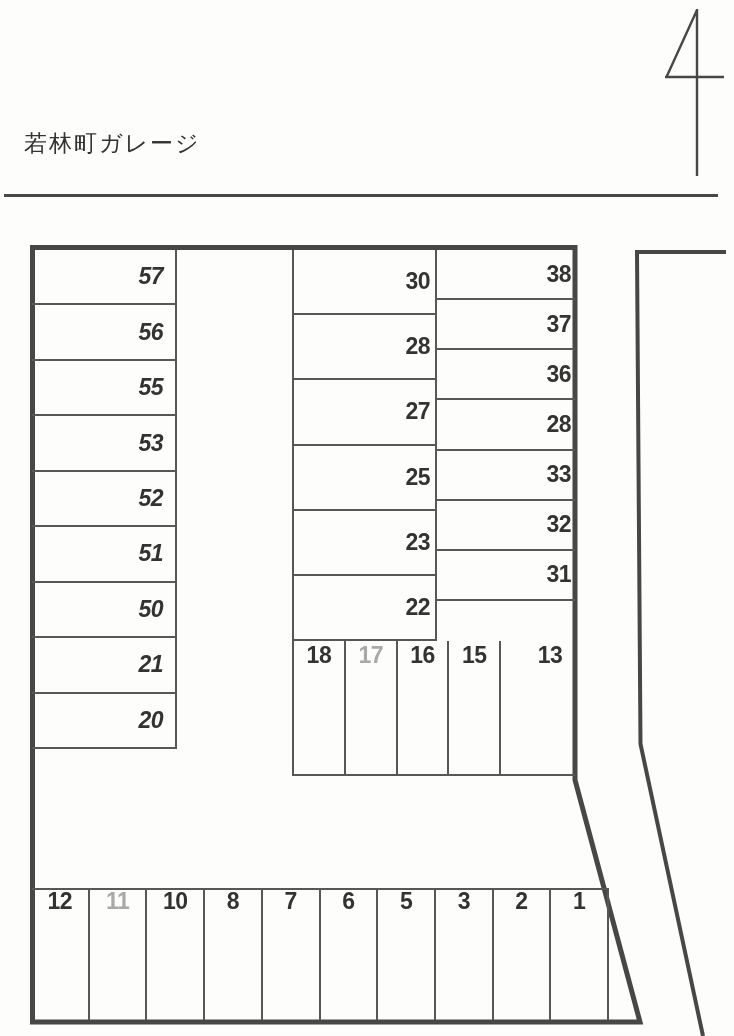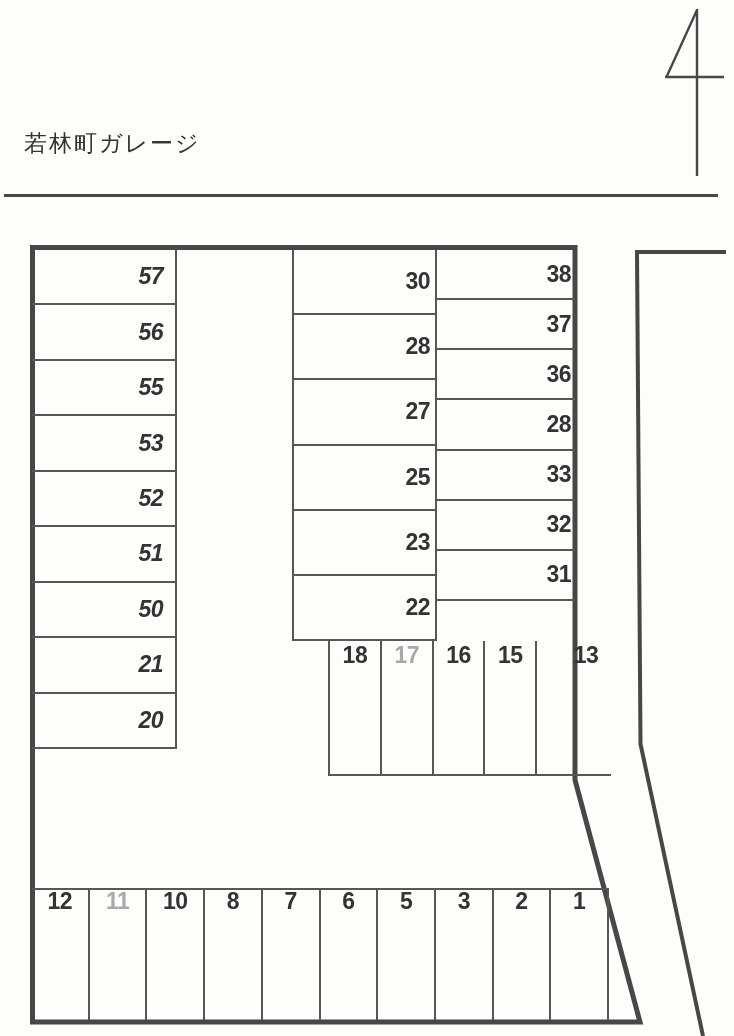--- a/index.html
+++ b/index.html
@@ -50,21 +50,21 @@
   
   .right-col { left:437px; top:250px; width:138px; height:351px; }
   .right-col .cell {
     border-bottom:2px solid var(--grid-line,#575757);
     align-items:center; justify-content:flex-end; padding-right:4px;
   }
 
   
   .mid-row { left:292px; top:641px; width:283px; height:135px;
     border-left:2px solid var(--grid-line,#575757);
-    border-bottom:2px solid var(--grid-line,#575757);margin-left:36px; }
+    border-bottom:2px solid var(--grid-line,#575757); }
   .mid-row .cell {
     border-right:2px solid var(--grid-line,#575757);
     align-items:flex-start; justify-content:center; padding-top:3px;
   }
   .mid-row .cell:last-child { border-right:none;padding-left:24px; }
 
   
   .bottom-row { left:32px; top:888px; width:577px; height:132px;
     border-top:2px solid var(--grid-line,#575757);
     border-right:2px solid var(--grid-line,#575757); }

